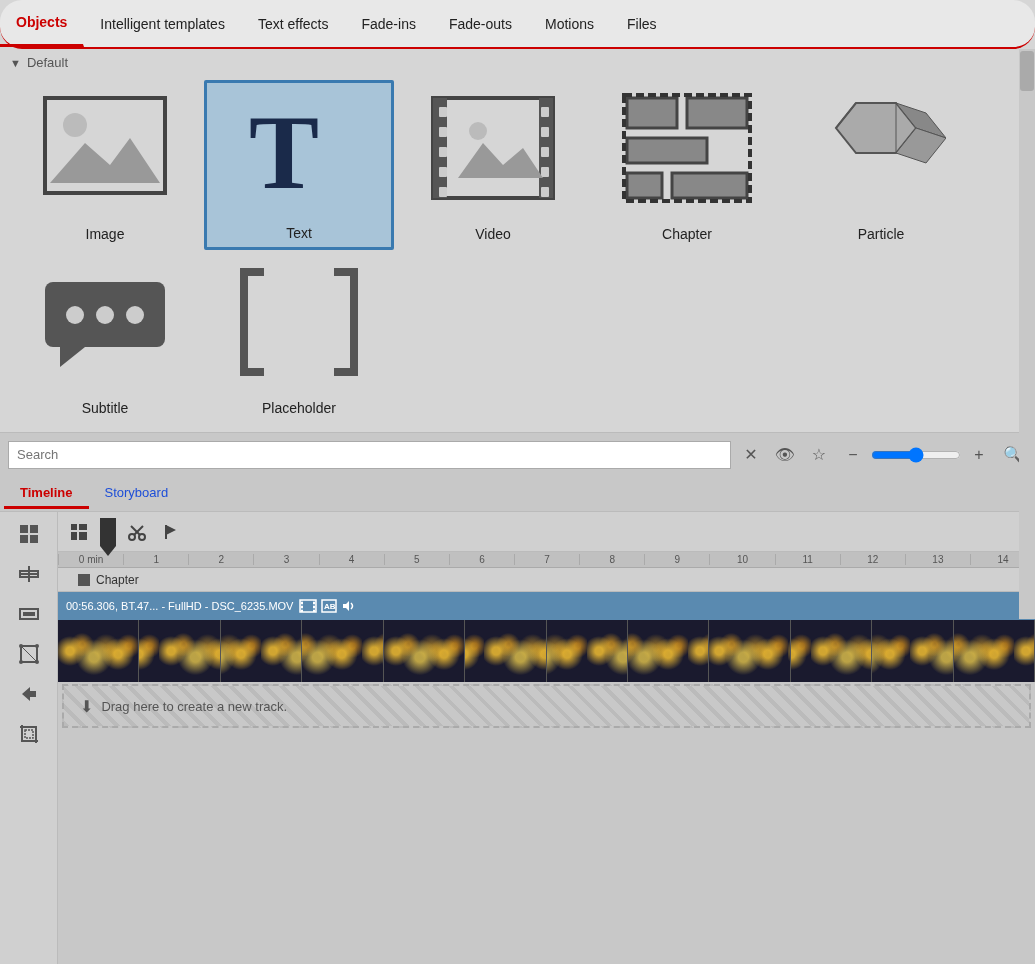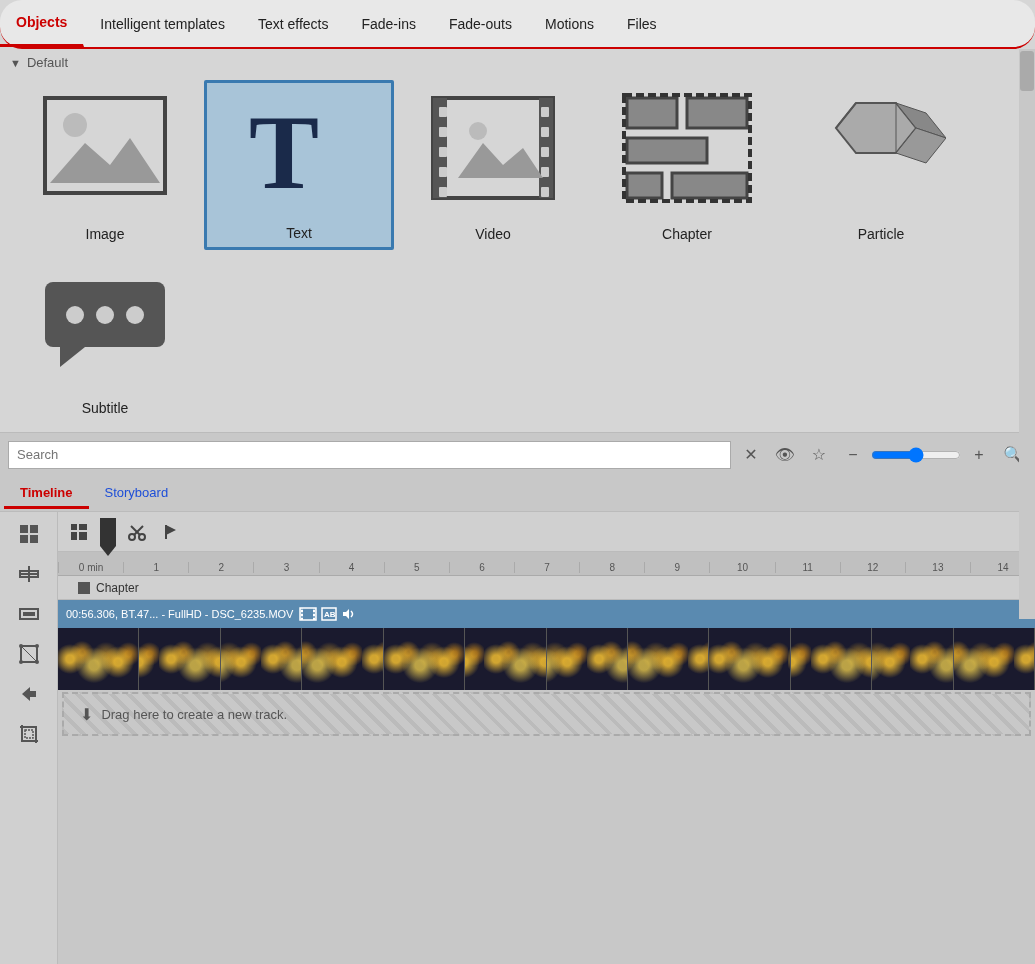--- a/index.html
+++ b/index.html
@@ -178,21 +178,21 @@
       cursor: pointer;
       font-size: 15px;
       color: #333;
       background: transparent;
       border: none;
       border-radius: 2px;
     }
 
     
     .timeline-ruler {
-      height: 24px;
+      height: 16px;
       background: #c0c0c0;
       display: flex;
       align-items: flex-end;
       padding-bottom: 2px;
       overflow: hidden;
       border-bottom: 1px solid #aaa;
     }
     .ruler-mark {
       font-size: 10px;
       color: #555;
@@ -418,20 +418,30 @@
             <circle cx="35" cy="48" r="9" fill="#ccc"></circle>
             <circle cx="65" cy="48" r="9" fill="#ccc"></circle>
             <circle cx="95" cy="48" r="9" fill="#ccc"></circle>
 
             <polygon points="20,80 45,80 20,100" fill="#555"></polygon>
           </svg>
         </div>
         <span class="obj-label">Subtitle</span>
       </div>
 
+      <div class="object-item">
+        <div class="obj-icon">
+          <svg width="130" height="110" viewBox="0 0 130 110">
+
+            <path d="M30,5 L10,5 L10,105 L30,105" fill="none" stroke="#555" stroke-width="8"></path>
+            <path d="M100,5 L120,5 L120,105 L100,105" fill="none" stroke="#555" stroke-width="8"></path>
+          </svg>
+        </div>
+        <span class="obj-label">Placeholder</span>
+      </div>
 
     </div>
   </div>
 
   <div class="search-bar">
     <input class="search-input" type="text" placeholder="Search" style="">
     <button class="search-btn" title="Clear">✕</button>
     <button class="search-btn" title="Show/Hide">👁</button>
     <button class="search-btn" title="Favorites">☆</button>
     <div class="zoom-slider">

